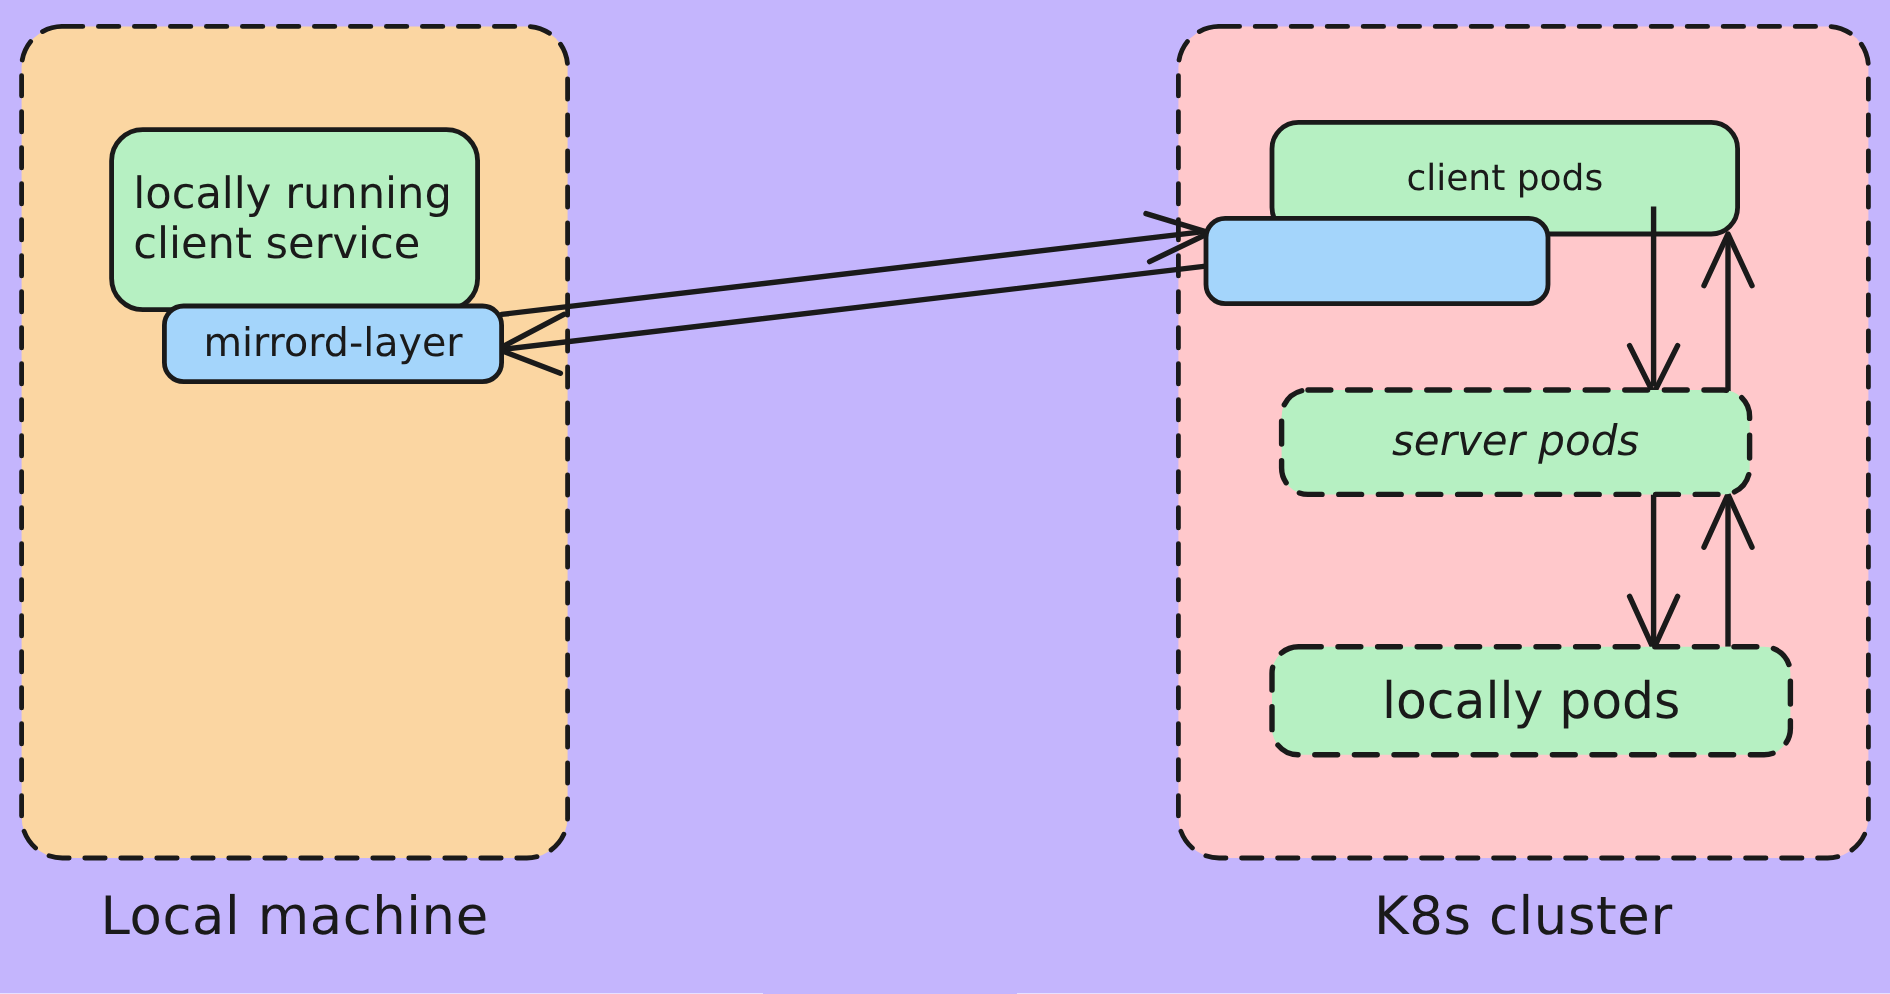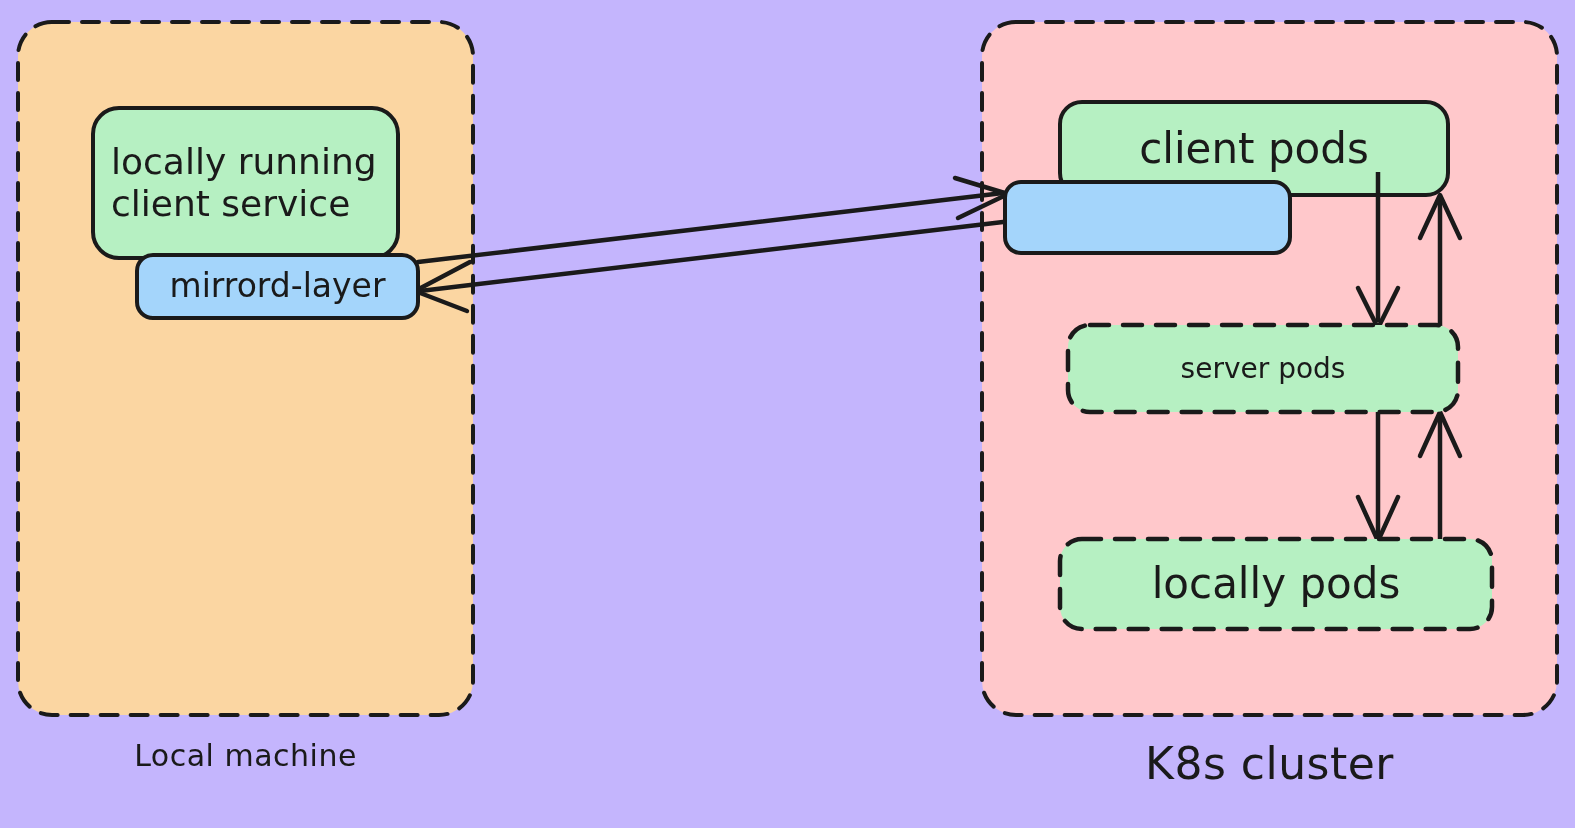--- a/index.html
+++ b/index.html
@@ -100,24 +100,24 @@
     <rect x="137" y="255" width="281" height="63" rx="16" ry="16" fill="#A4D5FB" stroke="#1a1a1a" stroke-width="4"></rect>
 
     <rect x="1005" y="182" width="285" height="71" rx="16" ry="16" fill="#A4D5FB" stroke="#1a1a1a" stroke-width="4"></rect>
   </svg>
 
   <div class="node-label" style="left:93px; top:108px; width:305px; height:150px; font-size:36px; justify-content:flex-start; text-align:left; padding-left:18px; box-sizing:border-box;">locally running
 client service</div>
 
   <div class="node-label" style="left:137px; top:255px; width:281px; height:63px; font-size:33px;text-align:center;">mirrord-layer</div>
 
-  <div class="node-label" style="left:1060px; top:102px; width:388px; height:93px; font-size:42px;">client pods</div>
+  <div class="node-label" style="left:1060px; top:102px; width:388px; height:93px; font-size:30px;">client pods</div>
 
 
-  <div class="node-label" style="left:1068px; top:325px; width:390px; height:87px; font-size:28px;">server pods</div>
+  <div class="node-label" style="left:1068px; top:325px; width:390px; height:87px; font-size:35px;font-style:italic;">server pods</div>
 
   <div class="node-label" style="left:1060px; top:539px; width:432px; height:90px; font-size:42px;">locally pods</div>
 
-  <div class="group-caption" style="left:18px; top:738px; width:455px; font-size:30px;">Local machine</div>
+  <div class="group-caption" style="left:18px; top:738px; width:455px; font-size:44px;">Local machine</div>
 
   <div class="group-caption" style="left:982px; top:738px; width:575px; font-size:44px;">K8s cluster</div>
 
 </div>
 
 </body></html>

